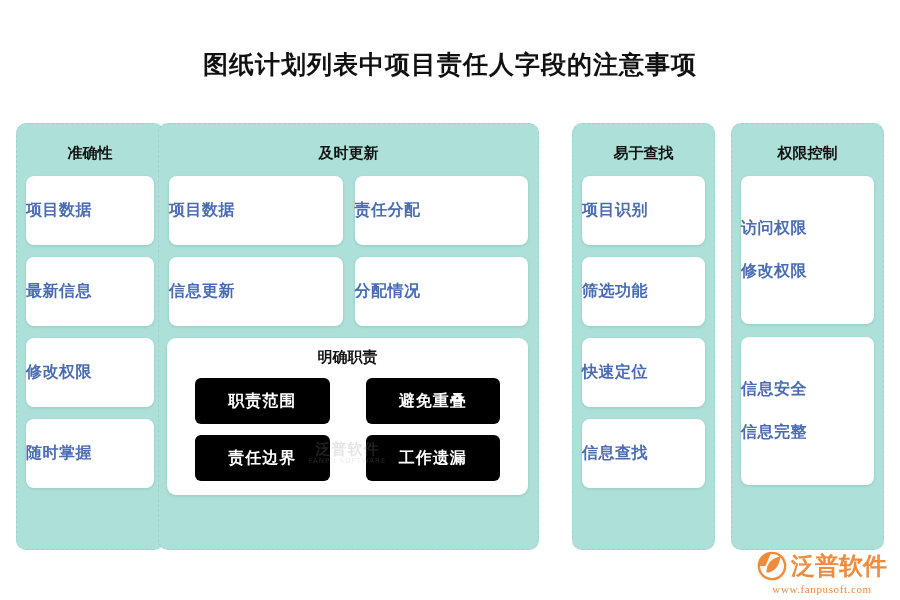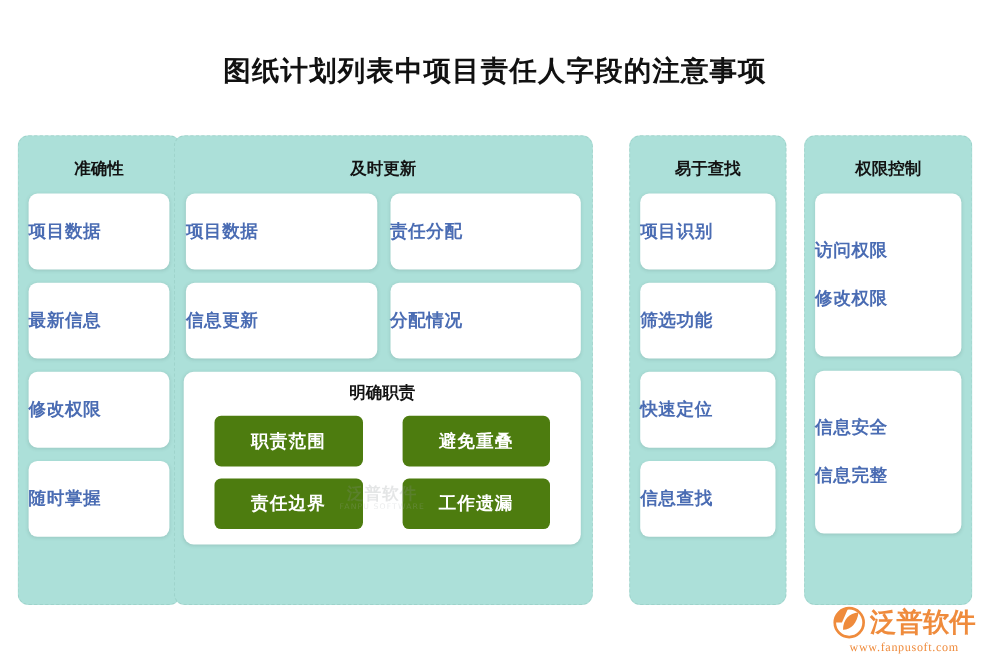--- a/index.html
+++ b/index.html
@@ -121,21 +121,21 @@
   }
 
   .subgrid {
     padding: 0 28px;
     display: grid;
     grid-template-columns: 1fr 1fr;
     gap: 11px 36px;
   }
 
   .pill {
-    background: #4d7c0f;
+    background: #000000;
     border-radius: 6px;
     height: 46px;
     display: flex;
     align-items: center;
     justify-content: center;
     color: #ffffff;
     font-size: 16px;
     font-weight: bold;
     letter-spacing: 1px;
     white-space: nowrap;

